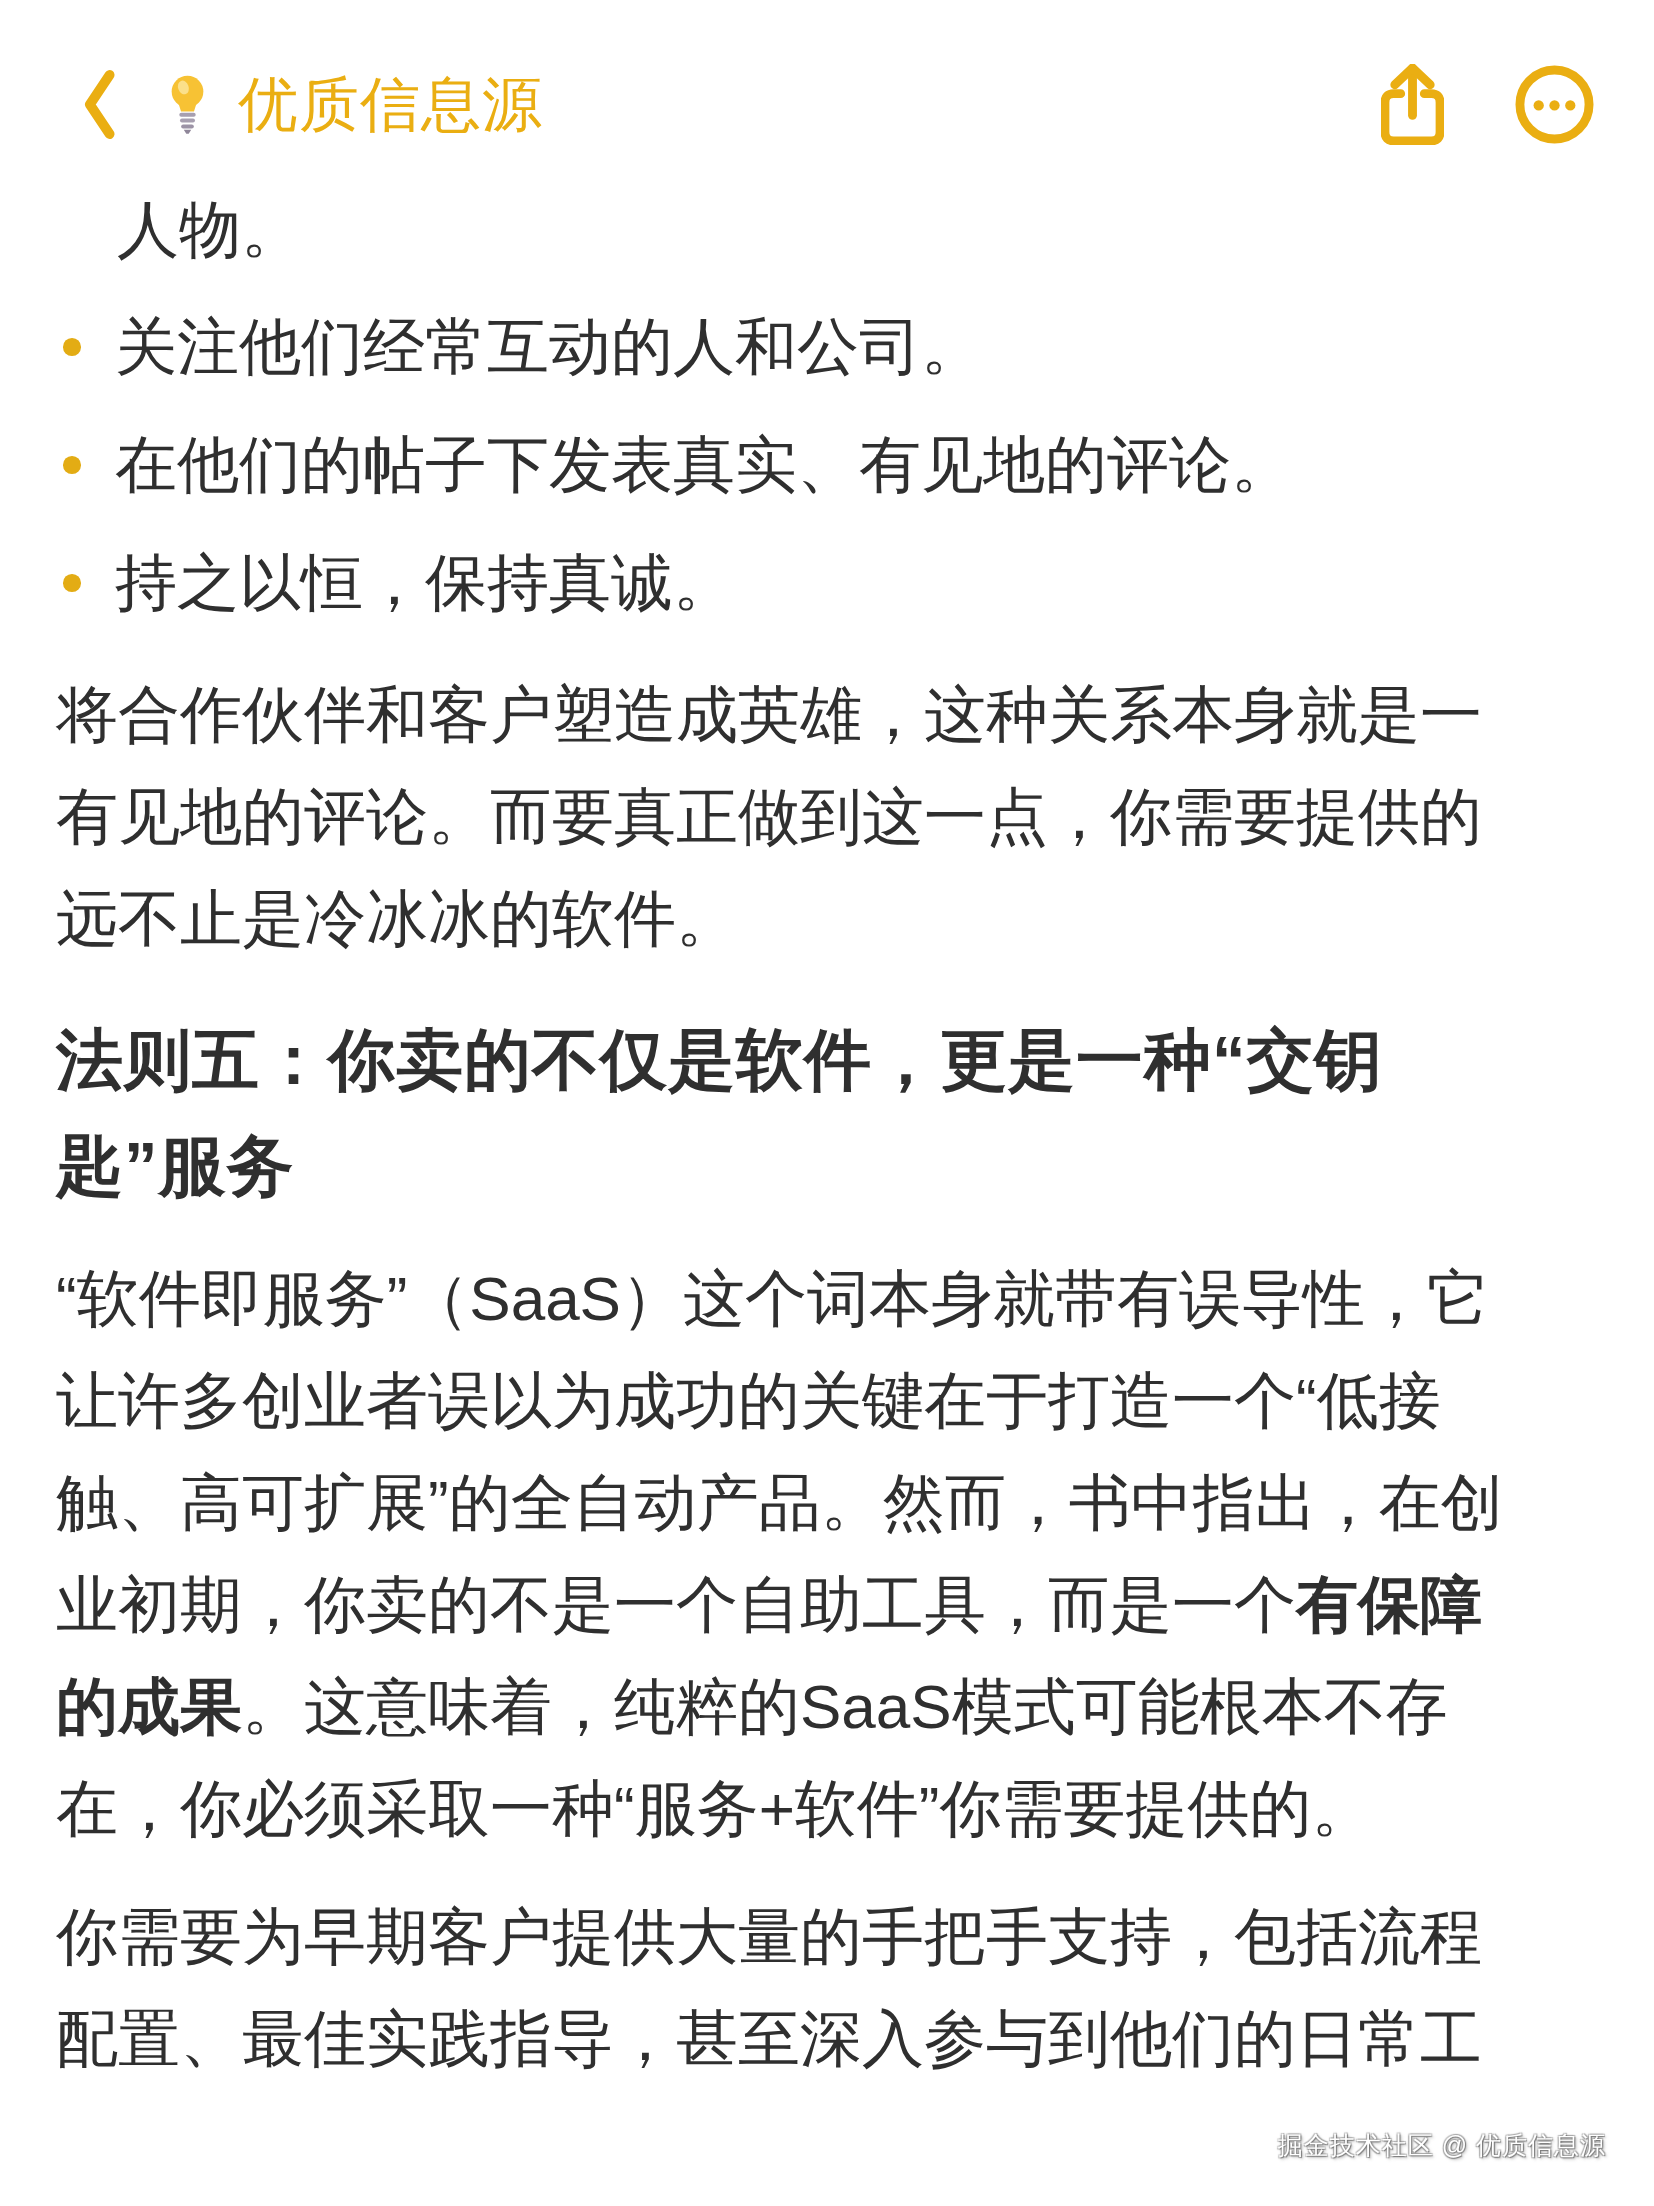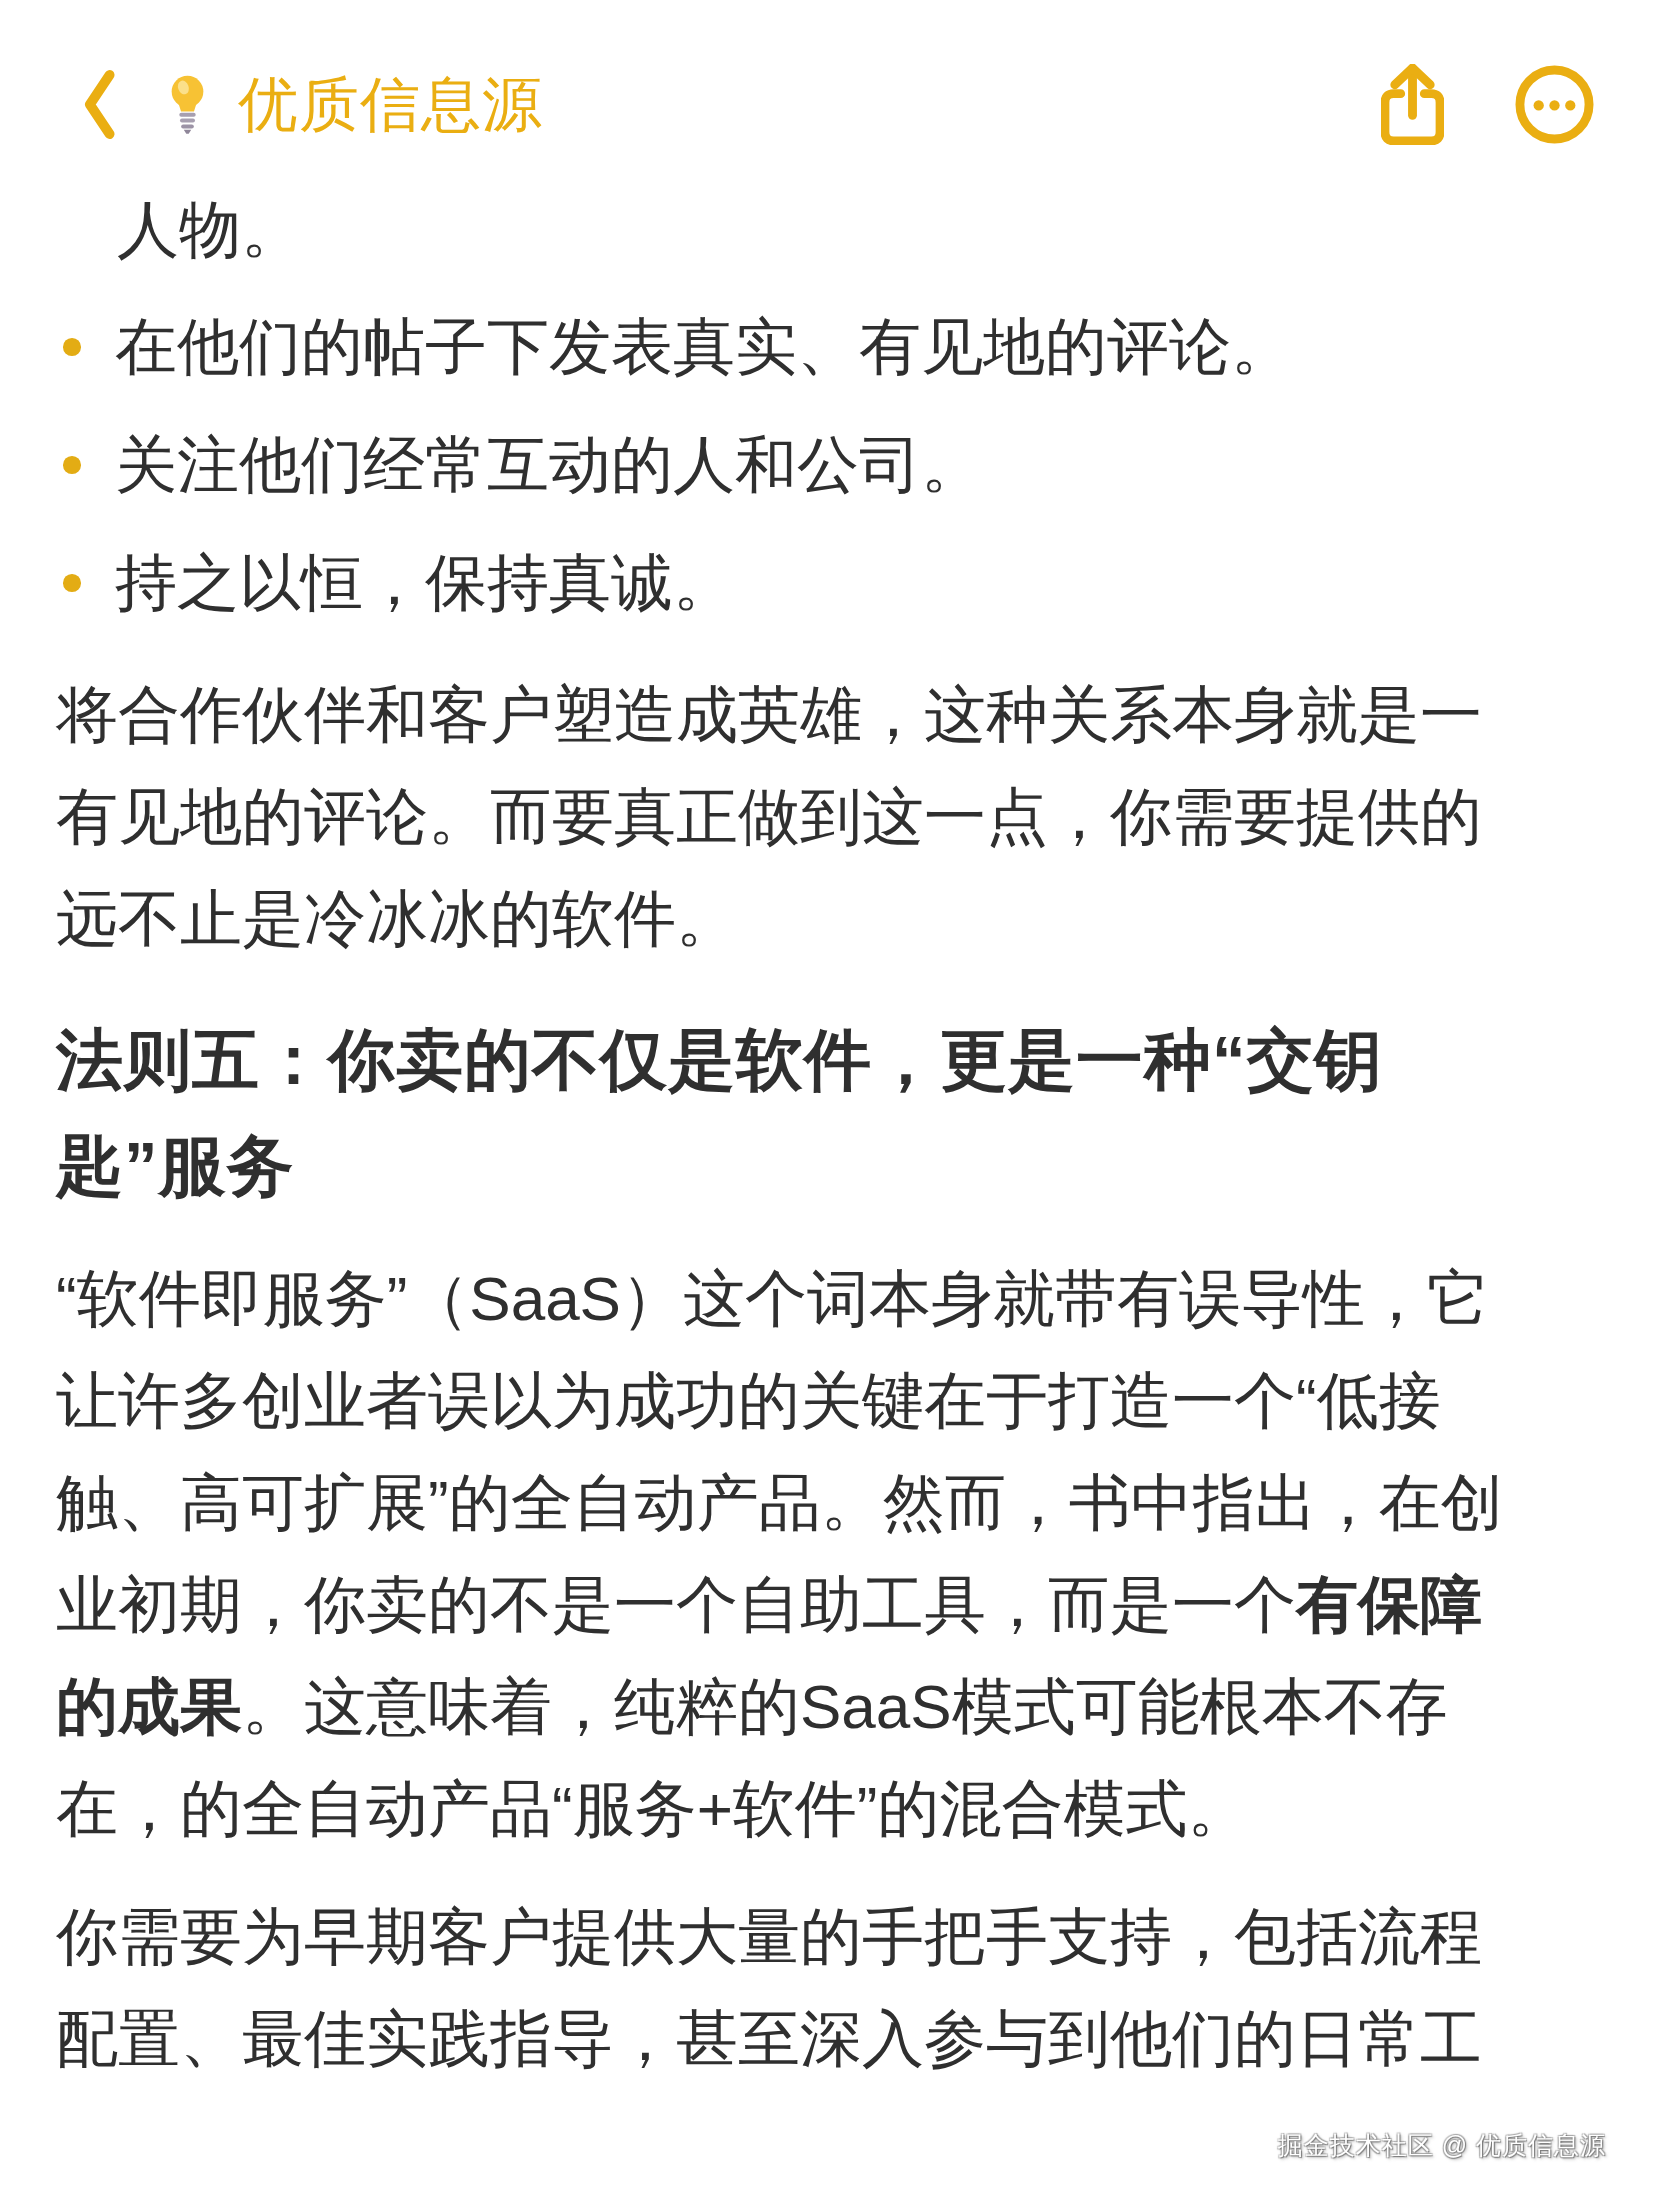--- a/index.html
+++ b/index.html
@@ -135,25 +135,25 @@
       </svg>
     </div>
   </header>
 
   <main class="note">
 
     <div class="line cont-line">人物。</div>
 
     <div class="bullet-item">
       <span class="bullet-dot"></span>
-      <span class="line">在他们的帖子下发表真实、有见地的评论。</span>
+      <span class="line">关注他们经常互动的人和公司。</span>
     </div>
     <div class="bullet-item">
       <span class="bullet-dot"></span>
-      <span class="line">关注他们经常互动的人和公司。</span>
+      <span class="line">在他们的帖子下发表真实、有见地的评论。</span>
     </div>
     <div class="bullet-item">
       <span class="bullet-dot"></span>
       <span class="line">持之以恒，保持真诚。</span>
     </div>
 
     <div class="para p1">
       <div class="line">将合作伙伴和客户塑造成英雄，这种关系本身就是一</div>
       <div class="line">有见地的评论。而要真正做到这一点，你需要提供的</div>
       <div class="line">远不止是冷冰冰的软件。</div>
@@ -163,21 +163,21 @@
       <div class="line">法则五：你卖的不仅是软件，更是一种“交钥</div>
       <div class="line">匙”服务</div>
     </h2>
 
     <div class="para p2">
       <div class="line">“软件即服务”（SaaS）这个词本身就带有误导性，它</div>
       <div class="line">让许多创业者误以为成功的关键在于打造一个“低接</div>
       <div class="line">触、高可扩展”的全自动产品。然而，书中指出，在创</div>
       <div class="line"><span>业初期，你卖的不是一个自助工具，而是一个</span><span class="b">有保障</span></div>
       <div class="line"><span class="b">的成果</span><span>。这意味着，纯粹的SaaS模式可能根本不存</span></div>
-      <div class="line">在，的全自动产品“服务+软件”的混合模式。</div>
+      <div class="line">在，你必须采取一种“服务+软件”你需要提供的。</div>
     </div>
 
     <div class="para p3">
       <div class="line">你需要为早期客户提供大量的手把手支持，包括流程</div>
       <div class="line">配置、最佳实践指导，甚至深入参与到他们的日常工</div>
     </div>
 
   </main>
 
   <div class="watermark">掘金技术社区 @ 优质信息源</div>

